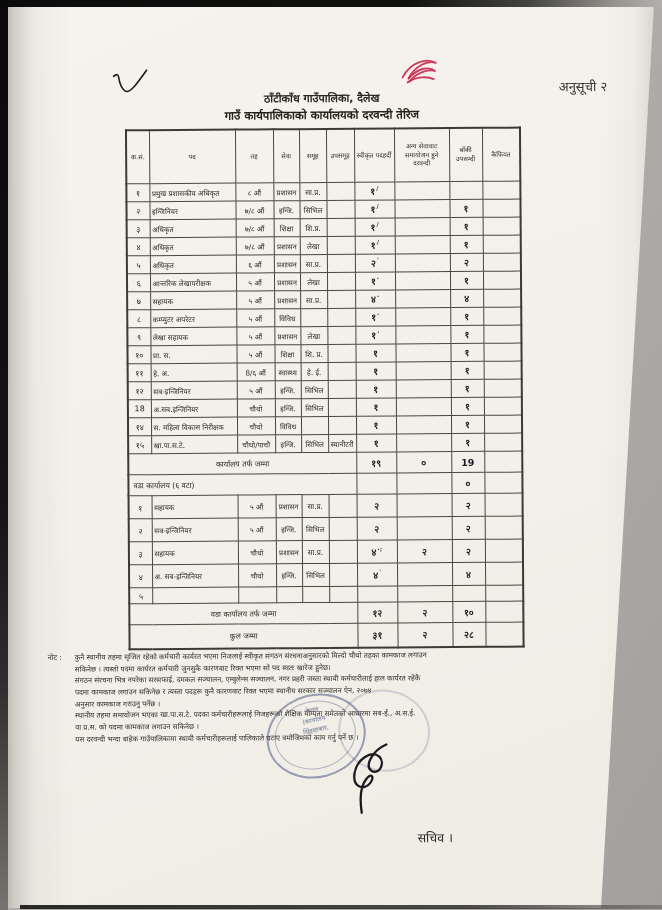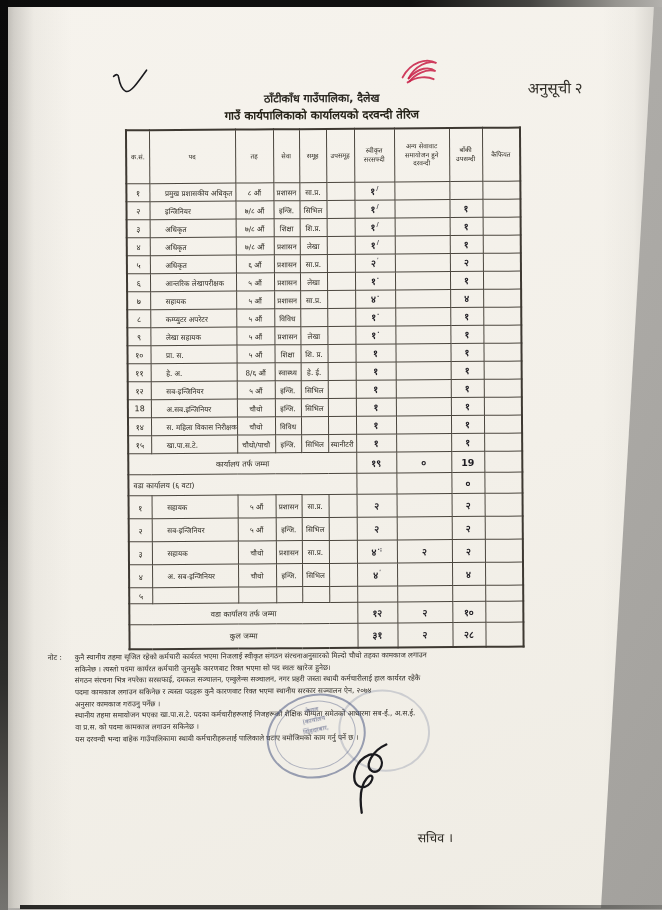--- a/index.html
+++ b/index.html
@@ -14,34 +14,34 @@
       linear-gradient(160deg,#f6f3ed 0%,#f3f0e9 55%,#efece4 100%);}
   
   .edge-top{position:absolute;left:0;top:0;width:662px;height:7px;
     background:linear-gradient(to right,#0c0c0c 0%,#121211 62%,#444441 80%,#96948f 93%,#b3b1ad 100%);z-index:9;}
   .edge-left{position:absolute;left:0;top:0;width:8px;height:910px;
     background:linear-gradient(to bottom,#0a0a0a 0%,#131312 55%,#2e2e2c 75%,#55534f 88%,#757470 100%);z-index:9;}
   .edge-bottom{position:absolute;left:20px;right:0;bottom:1px;height:4px;
     background:linear-gradient(to right,rgba(20,20,18,.9),rgba(45,45,42,.85) 70%,rgba(90,90,86,.5));z-index:9;}
   .content{position:absolute;inset:0;transform:rotate(-0.4deg);transform-origin:320px 420px;color:#24221d;}
 
-  .annex{position:absolute;left:530px;top:79px;font-size:15px;color:#33302a;font-family:Liberation Serif, serif;}
+  .annex{position:absolute;left:561px;top:79px;font-size:13px;color:#33302a;}
   .title-block{position:absolute;left:128px;top:90px;width:392px;text-align:center;}
   .title1{font-size:11px;font-weight:600;color:#2b2822;}
   .title2{font-size:11.5px;font-weight:700;margin-top:2px;color:#262319;}
 
   
   .tbl-wrap{position:absolute;left:127px;top:128px;}
   table{border-collapse:collapse;table-layout:fixed;width:394px;border:2px solid #3e3932;background:transparent;}
   col.c-sn{width:23px}col.c-pad{width:86px}col.c-tah{width:38px}col.c-sewa{width:26px}col.c-sam{width:27px}
   col.c-upa{width:28px}col.c-swi{width:40px}col.c-adj{width:55px}col.c-baki{width:33px}col.c-kai{width:38px}
   th,td{border:1px solid #4b463e;padding:0 1px;overflow:hidden;white-space:nowrap;}
   th{font-weight:400;font-size:6.6px;line-height:1.35;text-align:center;height:52px;white-space:normal;color:#2a271f;}
   td{font-size:7.2px;text-align:center;color:#2a271f;}
-  td.left{text-align:left;padding-left:15px;}
+  td.left{text-align:left;padding-left:2px;}
   td.sn{font-size:8px;}
   td.hand{font-size:9.5px;font-weight:600;color:#1e1c22;}
   td.label{text-align:center;font-size:7.6px;}
   td.section-label{text-align:left;padding-left:4px;font-size:7.6px;}
   tr.office{height:18px;}
   tr.total{height:21px;}
   tr.section{height:21px;}
   tr.ward{height:23px;}
   tr.ward-last{height:16px;}
   tr.grand{height:24px;}
@@ -112,21 +112,21 @@
             <col class="c-kai">
         </colgroup>
         <thead>
             <tr id="tbl-head">
               <th>क.सं.</th>
               <th>पद</th>
               <th>तह</th>
               <th>सेवा</th>
               <th>समूह</th>
               <th>उपसमूह</th>
-              <th>स्वीकृत सरसफ्दी</th>
+              <th>स्वीकृत पदहर्दी</th>
               <th>अन्य सेवावाट समायोजन हुने दरवन्दी</th>
               <th>बाँकी उपसम्दी</th>
               <th>कैफियत</th>
             </tr>
           </thead>
         <tbody id="tbl-body">
             <tr class="office">
               <td class="sn">१</td>
               <td class="left">प्रमुख प्रशासकीय अधिकृत</td>
               <td>८ औं</td>

